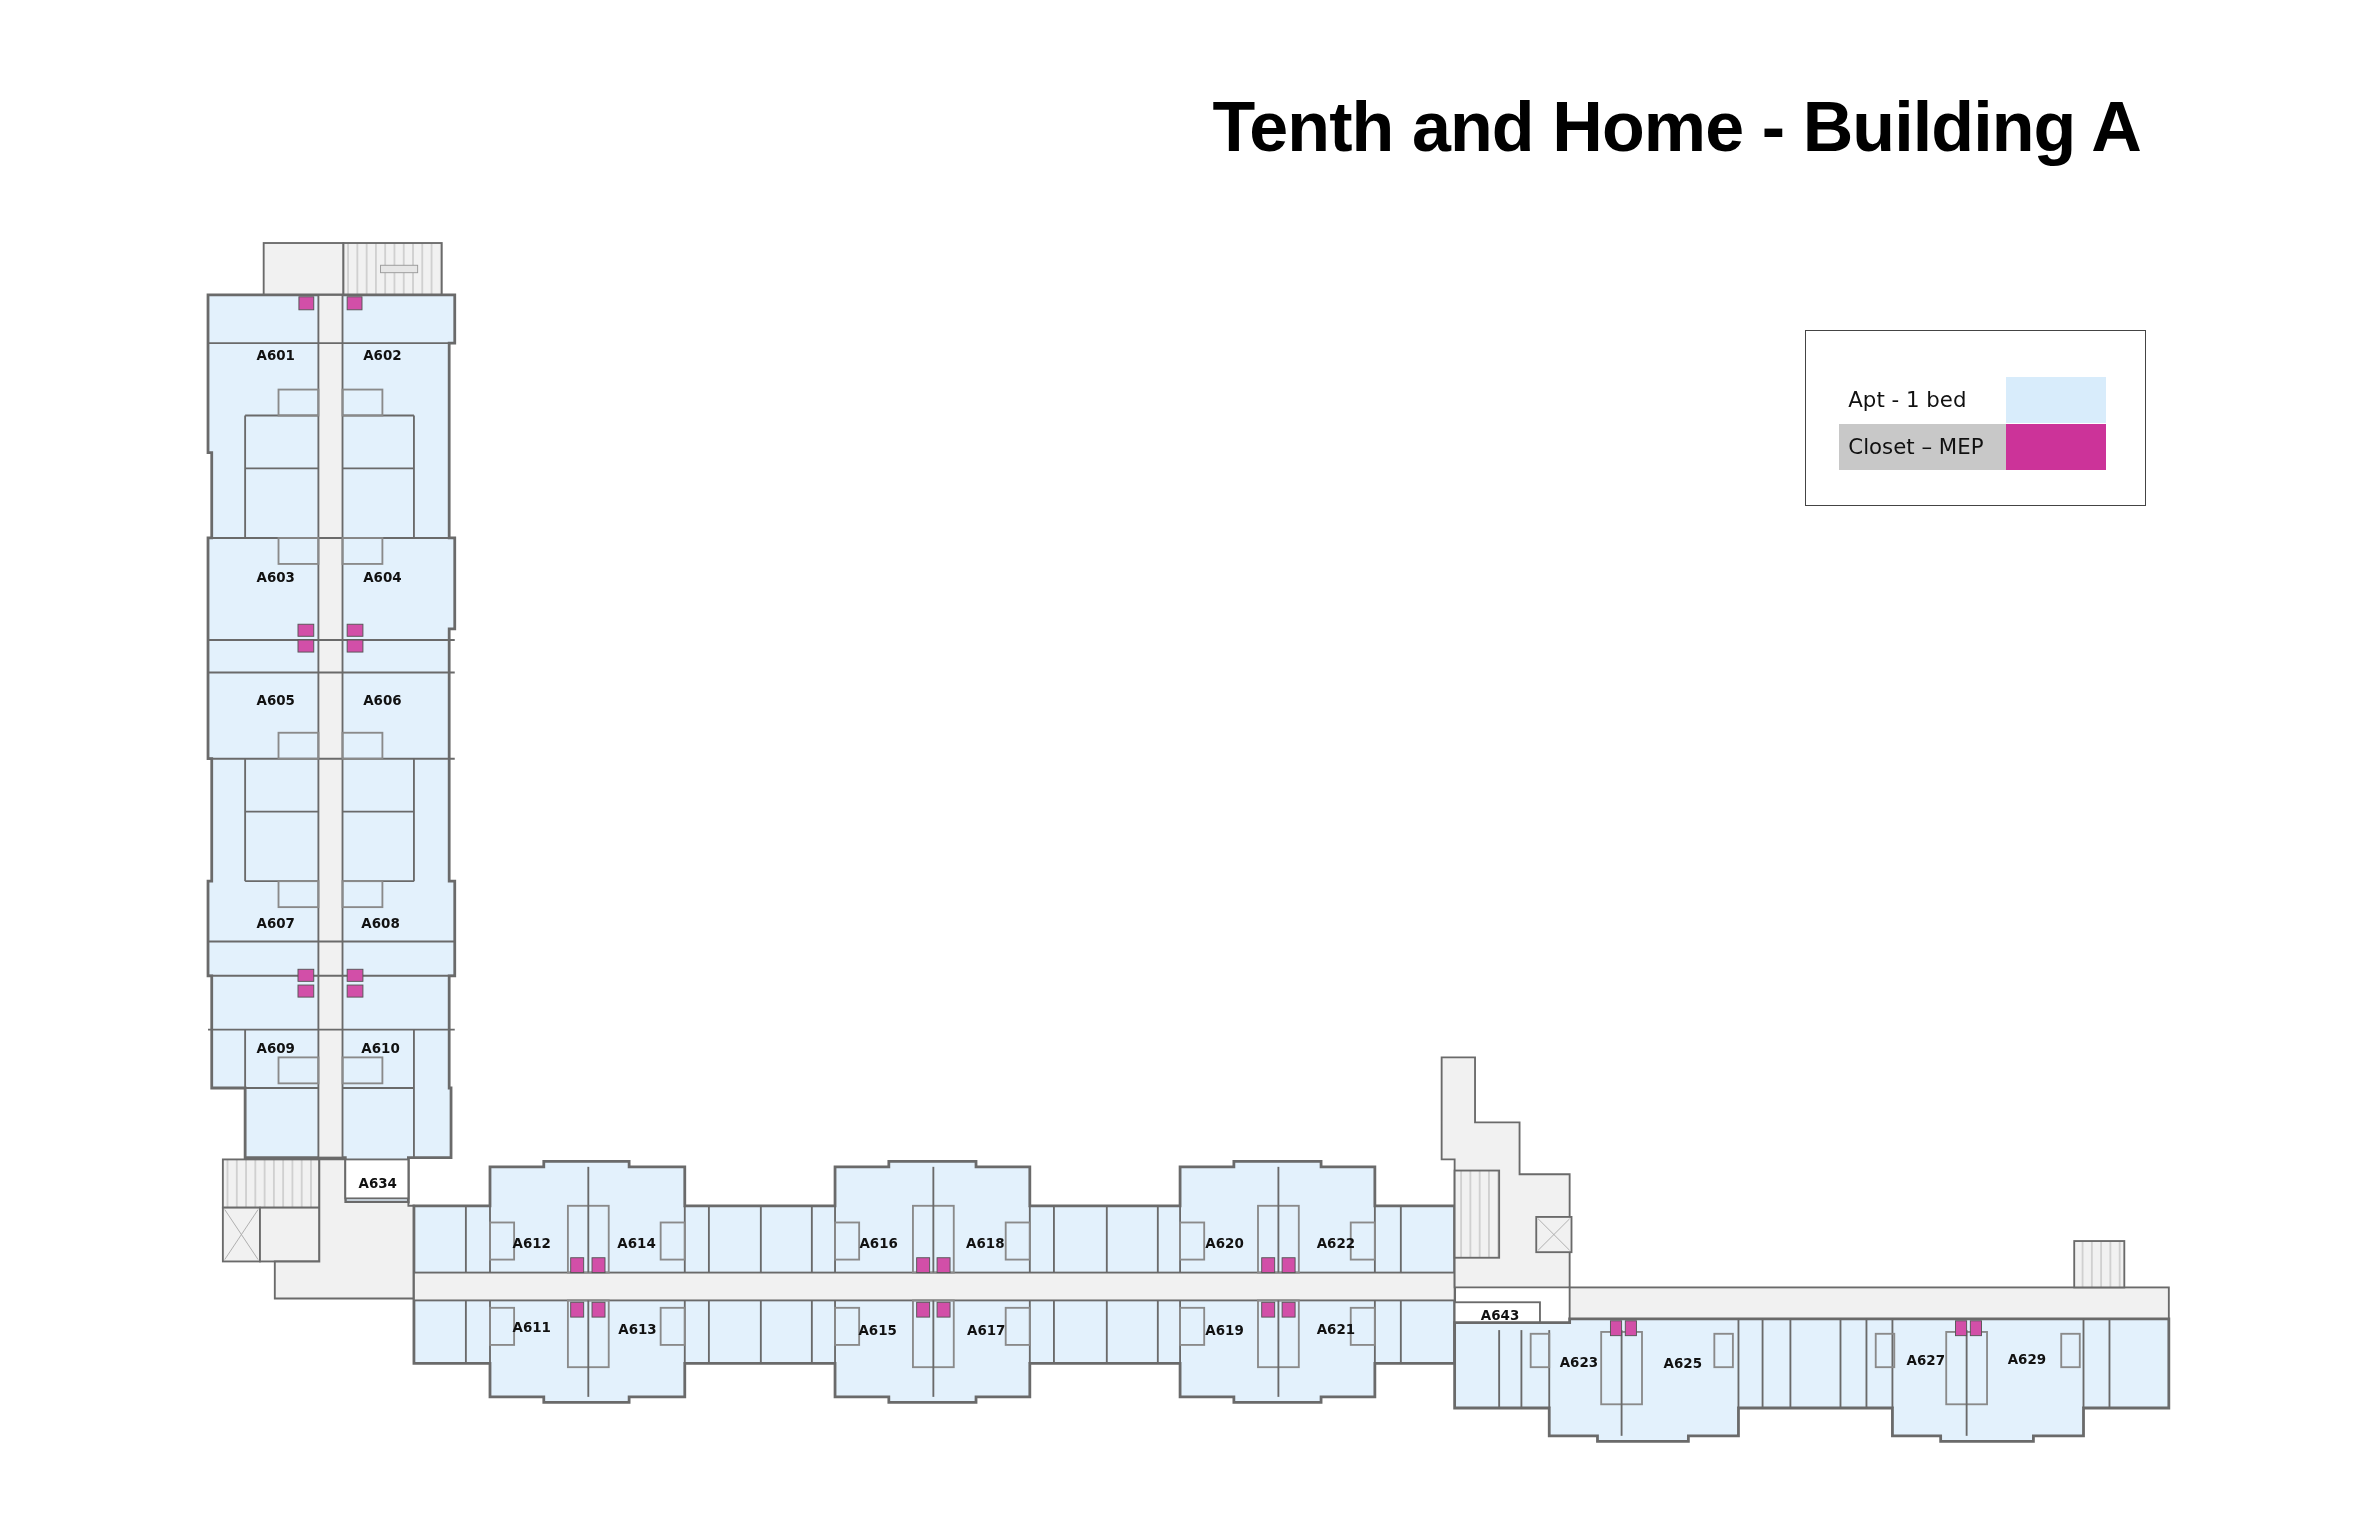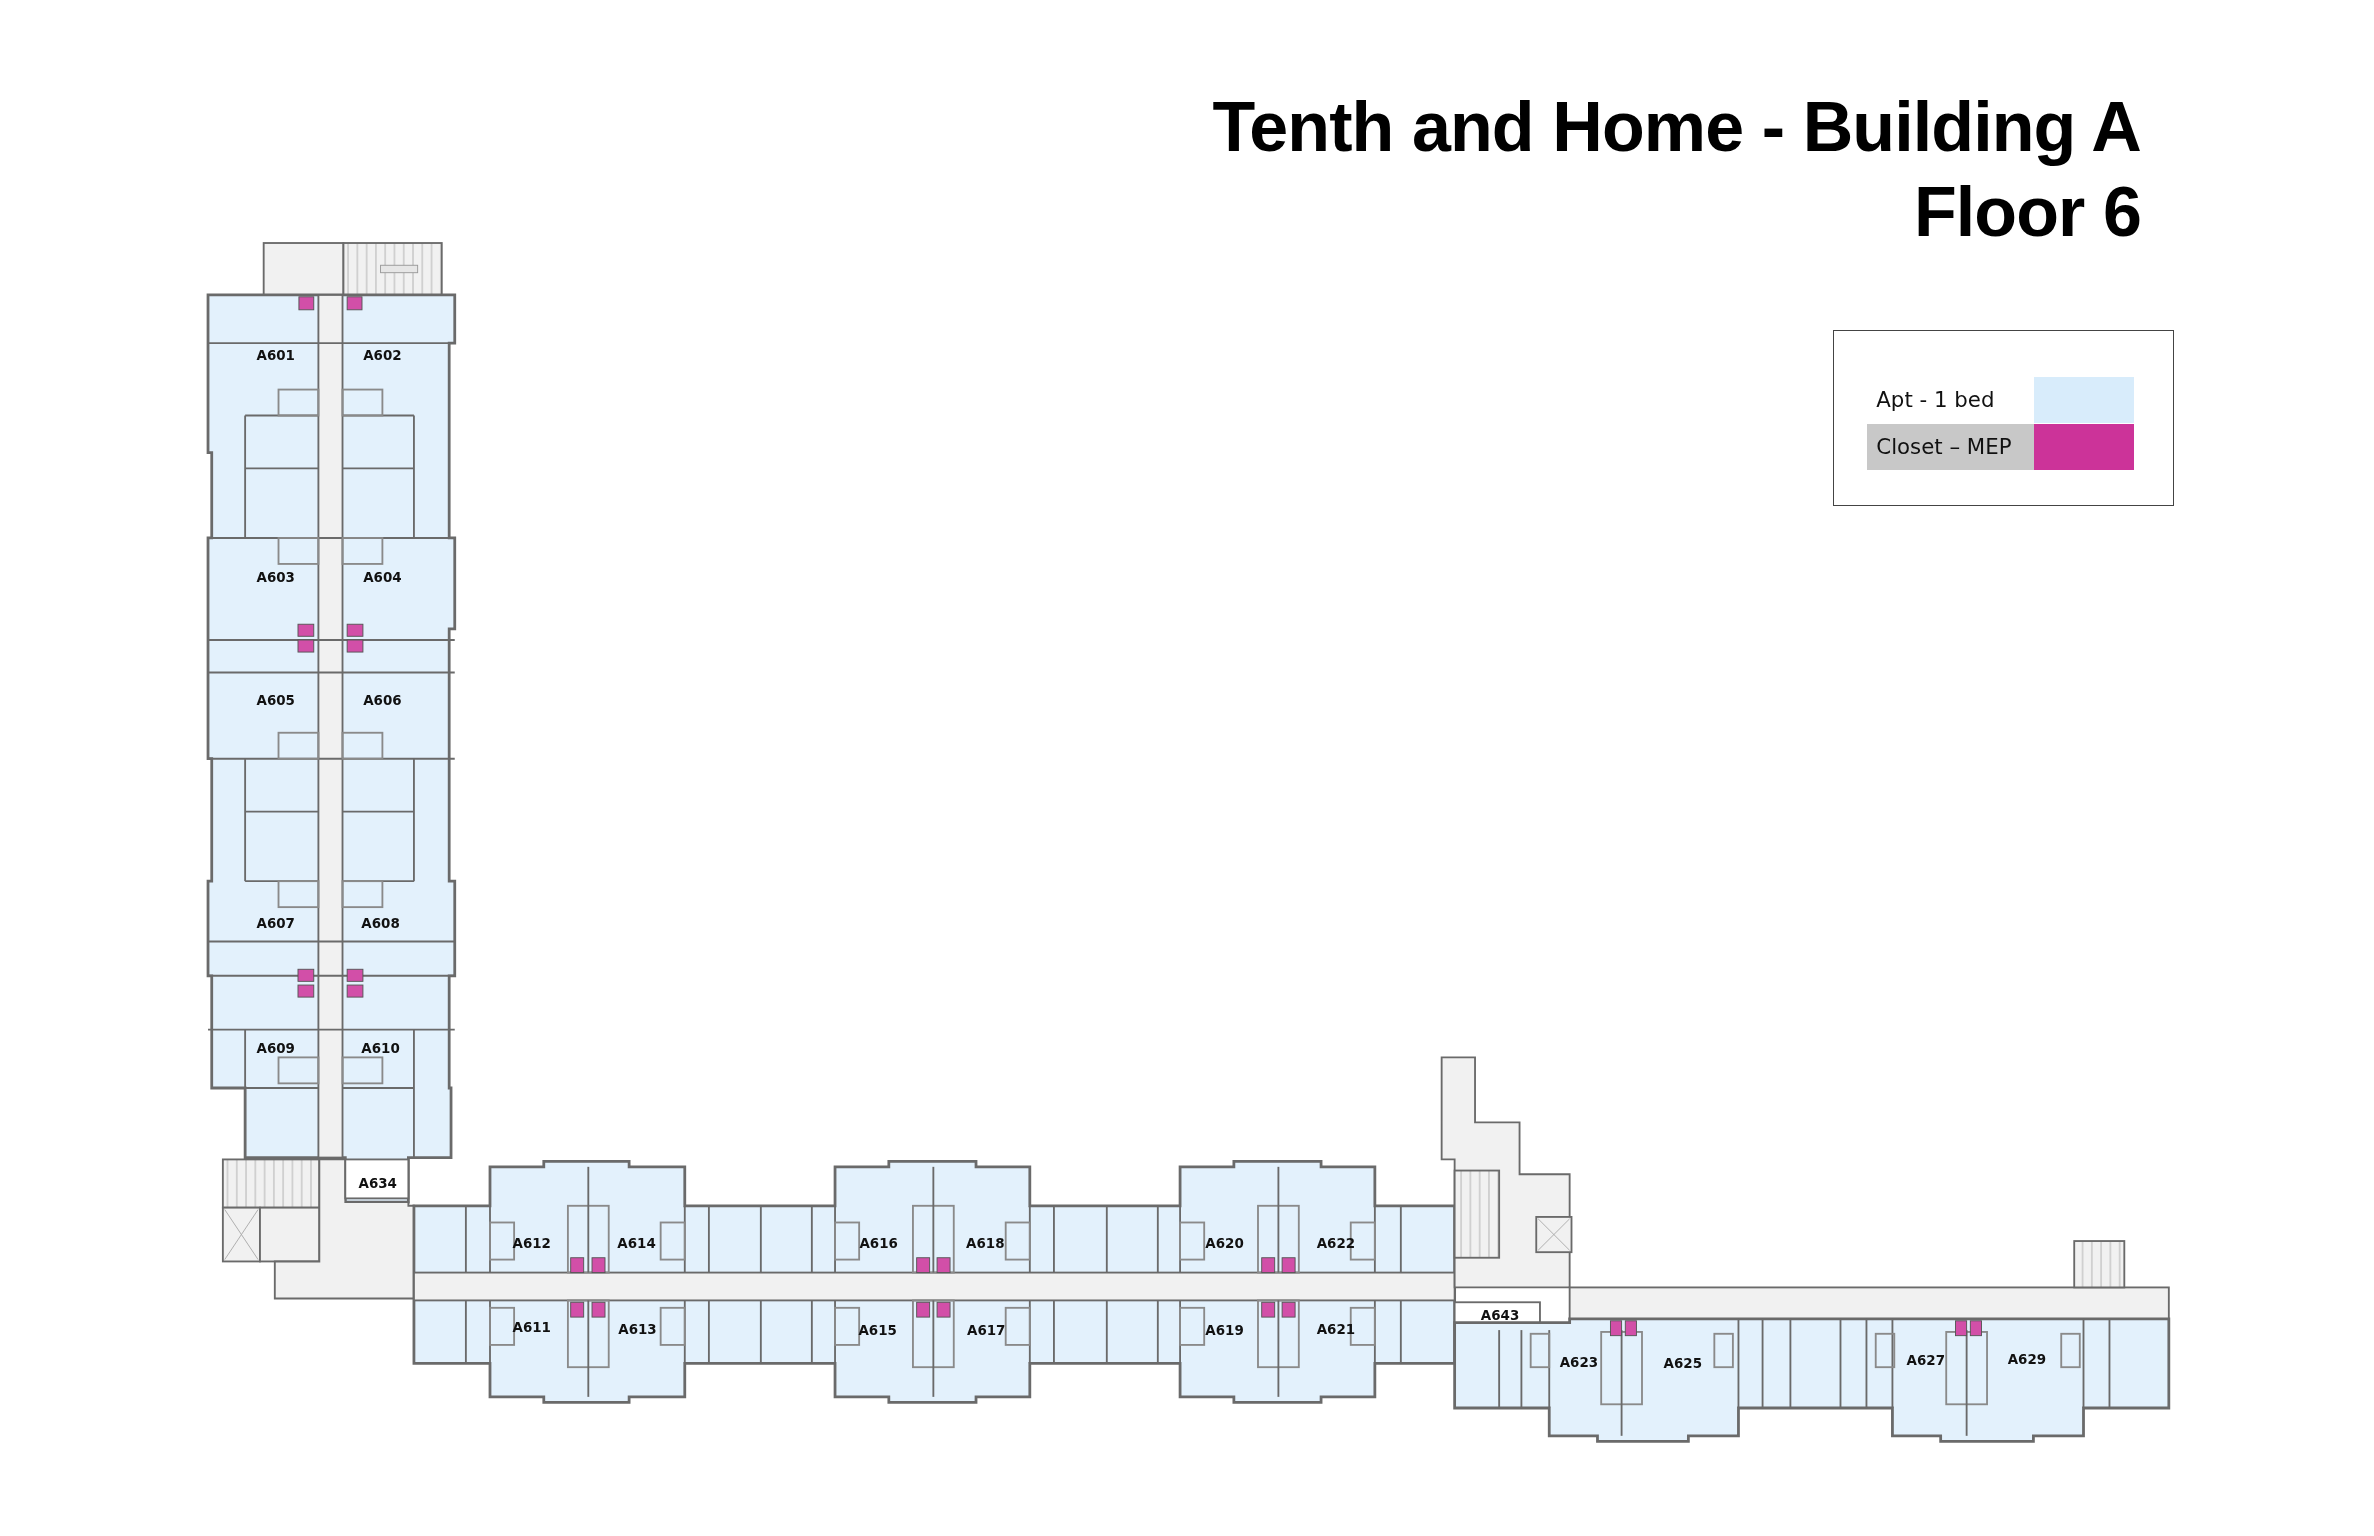--- a/index.html
+++ b/index.html
@@ -1,31 +1,30 @@
 <!DOCTYPE html>
 <html style="font-size:15px"><head>
 <meta charset="utf-8">
 <style>
   html, body { margin: 0; padding: 0; background: #ffffff; }
   body { width: 2375px; height: 1536px; position: relative; overflow: hidden; font-family: "Liberation Sans", sans-serif; }
   .title-block { position: absolute; right: 234px; top: 85px; text-align: right; color: #000; }
   .title-line { font-family: "Liberation Sans", sans-serif; font-weight: bold; font-size: 70px; line-height: 85px; letter-spacing: -0.9px; display: block; text-align: right; }
-  .legend { position: absolute; left: 1805px; top: 330px; width: 341px; height: 176px; border: 1.9px solid #444; background: #fff; box-sizing: border-box; margin-left: 28px; }
+  .legend { position: absolute; left: 1805px; top: 330px; width: 341px; height: 176px; border: 1.9px solid #444; background: #fff; box-sizing: border-box; }
   .legend-row { position: absolute; left: 33px; height: 46px; width: 271px; }
   .legend-label { position: absolute; left: 0; top: 0; height: 46px; width: 167px; font-family: "DejaVu Sans", sans-serif; font-size: 21.3px; line-height: 46px; padding-left: 9.3px; box-sizing: border-box; color: #111; }
   .legend-swatch { position: absolute; left: 167px; top: 0; width: 100px; height: 46px; }
   .plan { position: absolute; left: 0; top: 0; }
   .unit-label { font-family: "DejaVu Sans", sans-serif; font-weight: bold; font-size: 14.5px; fill: #111; }
 </style>
 </head>
 <body>
 
 <div class="title-block">
   <span class="title-line">Tenth and Home - Building A</span>
-  <span class="title-line">Floor 6</span>
 </div>
 
 <div class="legend">
   <div class="legend-row" style="top:46px;">
     <div class="legend-label">Apt - 1 bed</div>
     <div class="legend-swatch" style="background:#d8ecfb;"></div>
   </div>
   <div class="legend-row" style="top:93px;">
     <div class="legend-label" style="background:#c8c8c8;">Closet – MEP</div>
     <div class="legend-swatch" style="background:#cc3399;"></div>

